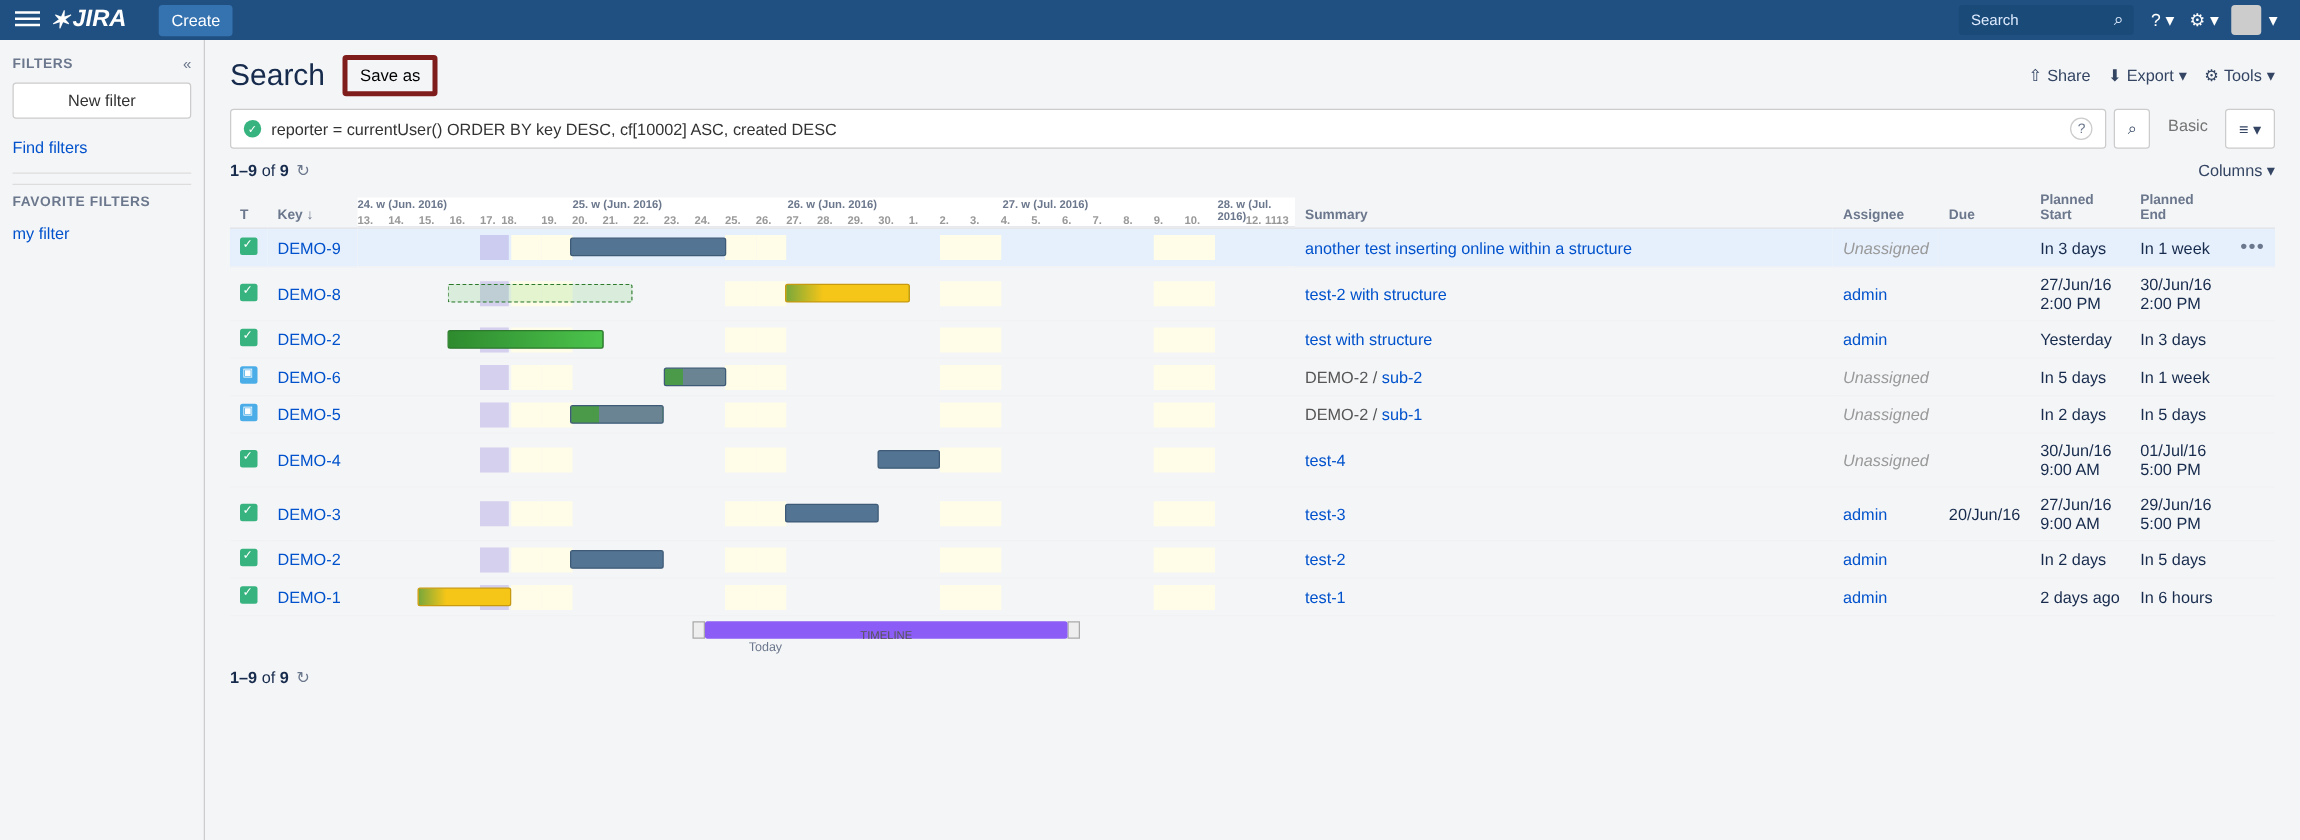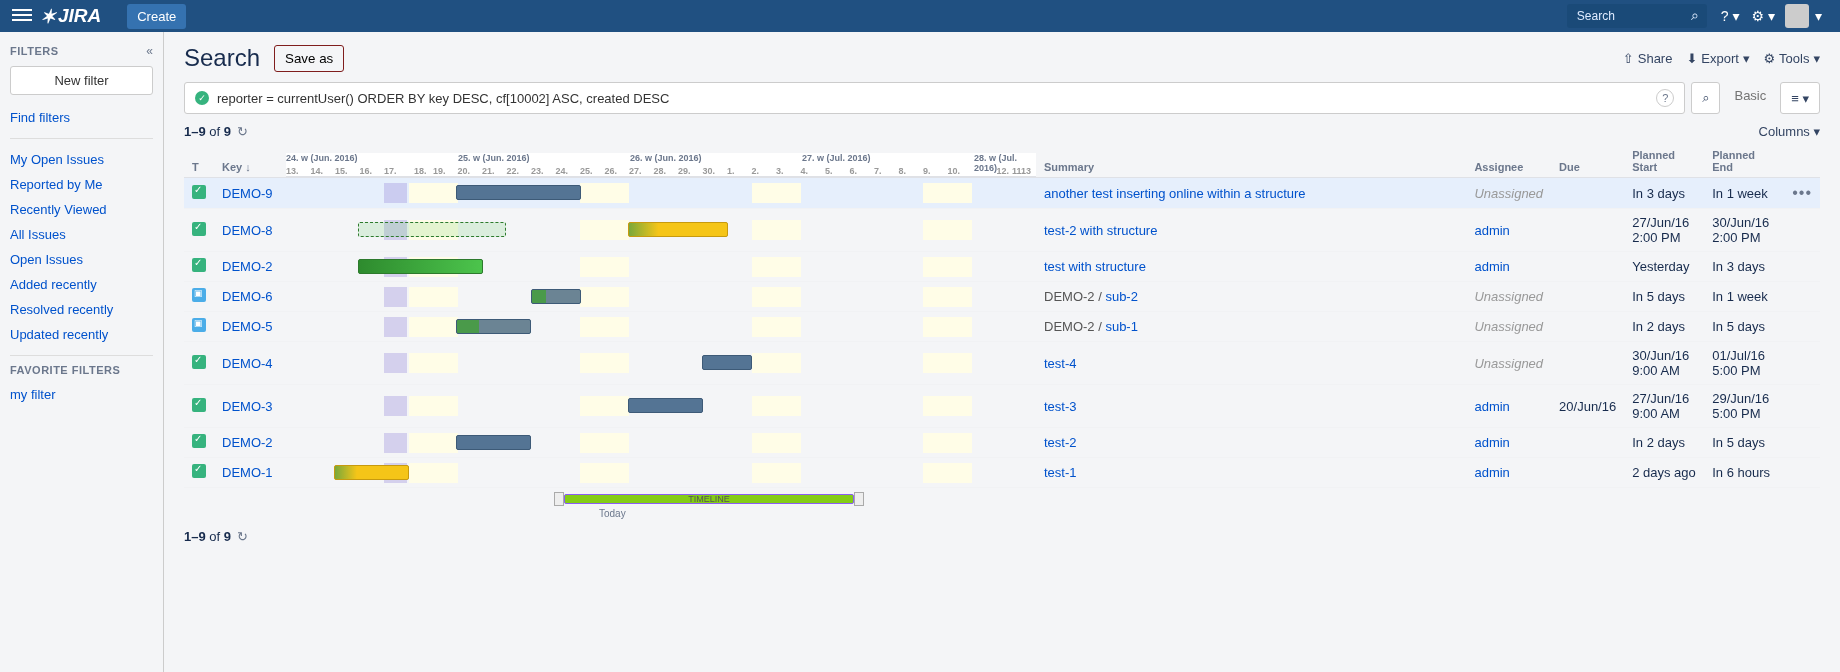--- a/index.html
+++ b/index.html
@@ -26,21 +26,21 @@
 .sidebar .side-head{display:flex;align-items:center;justify-content:space-between;margin-bottom:8px}
 .sidebar h4{font-size:11px;color:#6b778c;letter-spacing:.5px}
 .sidebar .collapse{font-size:12px;color:#6b778c;cursor:pointer}
 .sidebar .newfilter{display:block;text-align:center;padding:6px;border:1px solid #ccc;background:#fff;border-radius:3px;margin-bottom:10px;cursor:pointer;color:#333}
 .sidebar a{display:block;color:#0052cc;text-decoration:none;padding:5px 0;font-size:13px}
 .sidebar hr{border:none;border-top:1px solid #ddd;margin:8px 0}
 
 .content{flex:1;padding:12px 20px;overflow:auto}
 .page-head{display:flex;align-items:center;margin-bottom:10px}
 .page-head h1{font-size:24px;font-weight:500;margin-right:14px}
-.page-head .saveas{border:1px solid #7f1d1d;background:#f4f5f7;padding:5px 10px;border-radius:3px;cursor:pointer}
+.page-head .saveas{border:4px solid #7f1d1d;background:#f4f5f7;padding:5px 10px;border-radius:3px;cursor:pointer}
 .page-head .tools{margin-left:auto;display:flex;gap:14px}
 .page-head .tools span{color:#344563;cursor:pointer;font-size:13px;display:flex;align-items:center;gap:4px}
 
 .query-bar{display:flex;gap:6px;margin-bottom:10px}
 .query-input{flex:1;border:1px solid #ccc;border-radius:3px;background:#fff;padding:6px 10px;display:flex;align-items:center;gap:8px}
 .query-input .status{width:14px;height:14px;border-radius:50%;background:#36b37e;display:inline-flex;align-items:center;justify-content:center;color:#fff;font-size:9px}
 .query-input .qtext{flex:1;color:#333}
 .query-input .help{color:#6b778c;border:1px solid #ccc;border-radius:50%;width:18px;height:18px;display:inline-flex;align-items:center;justify-content:center;font-size:11px}
 .iconbox{border:1px solid #ccc;border-radius:3px;padding:6px 10px;display:flex;align-items:center;cursor:pointer;background:#fff;color:#344563}
 .basic-link{color:#737373;padding:6px 8px;cursor:pointer}
@@ -69,21 +69,21 @@
 .today-line{position:absolute;top:0;bottom:0;width:23px;background:rgba(153,141,217,.35);z-index:1;pointer-events:none}
 .bar{position:absolute;height:15px;top:2px;border-radius:2px;z-index:2}
 .bar.blue{background:#547494;border:1px solid #3d5a77}
 .bar.green{background:linear-gradient(90deg,#2e8b2e 0%,#4cc44c 100%);border:1px solid #2d7a2d}
 .bar.yellow{background:linear-gradient(90deg,#7aa83a 0%,#f5c518 30%,#f5c518 100%);border:1px solid #c79a0f}
 .bar.mix{background:linear-gradient(90deg,#4a9a4a 0%,#4a9a4a 30%,#6b8494 30%,#6b8494 100%);border:1px solid #3d5a77}
 .bar.dashed{border:1px dashed #2d7a2d;background:rgba(76,196,76,.15)}
 .link{color:#0052cc;cursor:pointer}
 .unassigned{color:#999;font-style:italic}
 .timeline{display:flex;align-items:center;margin-top:4px}
-.timeline .track{flex:1;height:10px;background:#84cc16;border:1px solid #8b5cf6;border-radius:2px;position:relative}
+.timeline .track{flex:1;height:10px;background:#86efac;border:7px solid #8b5cf6;border-radius:2px;position:relative}
 .timeline .handle{width:10px;height:14px;background:#eee;border:1px solid #aaa}
 .timeline .label{font-size:9px;color:#555;text-align:center;width:100%;position:absolute;top:-1px}
 .today-txt{font-size:10px;color:#6b778c;margin-top:2px;margin-left:400px}
 .dots{color:#6b778c;cursor:pointer;font-size:16px;letter-spacing:1px}
 </style>
 </head>
 <body>
 
 <div class="topnav">
   <div class="hamburger">
@@ -103,30 +103,20 @@
 
 <div class="layout">
   <div class="sidebar">
     <div class="side-head">
       <h4>FILTERS</h4>
       <span class="collapse">«</span>
     </div>
     <a class="newfilter">New filter</a>
     <a>Find filters</a>
     <hr>
-    <div id="side-links">
-        <a>My Open Issues</a>
-        <a>Reported by Me</a>
-        <a>Recently Viewed</a>
-        <a>All Issues</a>
-        <a>Open Issues</a>
-        <a>Added recently</a>
-        <a>Resolved recently</a>
-        <a>Updated recently</a>
-      </div>
     <hr>
     <h4 style="margin:6px 0">FAVORITE FILTERS</h4>
     <div id="side-fav">
         <a>my filter</a>
       </div>
   </div>
 
   <div class="content">
     <div class="page-head">
       <h1>Search</h1>
@@ -165,21 +155,21 @@
                 <span class="wlabel" style="left: 0px;">24. w (Jun. 2016)</span>
                 <span class="wlabel" style="left: 172px;">25. w (Jun. 2016)</span>
                 <span class="wlabel" style="left: 344px;">26. w (Jun. 2016)</span>
                 <span class="wlabel" style="left: 516px;">27. w (Jul. 2016)</span>
                 <span class="wlabel" style="left: 688px;">28. w (Jul. 2016)</span>
                 <span class="dlabel" style="left: 0px;">13.</span>
                 <span class="dlabel" style="left: 24.5px;">14.</span>
                 <span class="dlabel" style="left: 49px;">15.</span>
                 <span class="dlabel" style="left: 73.5px;">16.</span>
                 <span class="dlabel" style="left: 98px;">17.</span>
-                <span class="dlabel" style="left: 128px;">18.</span>
+                <span class="dlabel" style="left: 115px;">18.</span>
                 <span class="dlabel" style="left: 147px;">19.</span>
                 <span class="dlabel" style="left: 171.5px;">20.</span>
                 <span class="dlabel" style="left: 196px;">21.</span>
                 <span class="dlabel" style="left: 220.5px;">22.</span>
                 <span class="dlabel" style="left: 245px;">23.</span>
                 <span class="dlabel" style="left: 269.5px;">24.</span>
                 <span class="dlabel" style="left: 294px;">25.</span>
                 <span class="dlabel" style="left: 318.5px;">26.</span>
                 <span class="dlabel" style="left: 343px;">27.</span>
                 <span class="dlabel" style="left: 367.5px;">28.</span>

